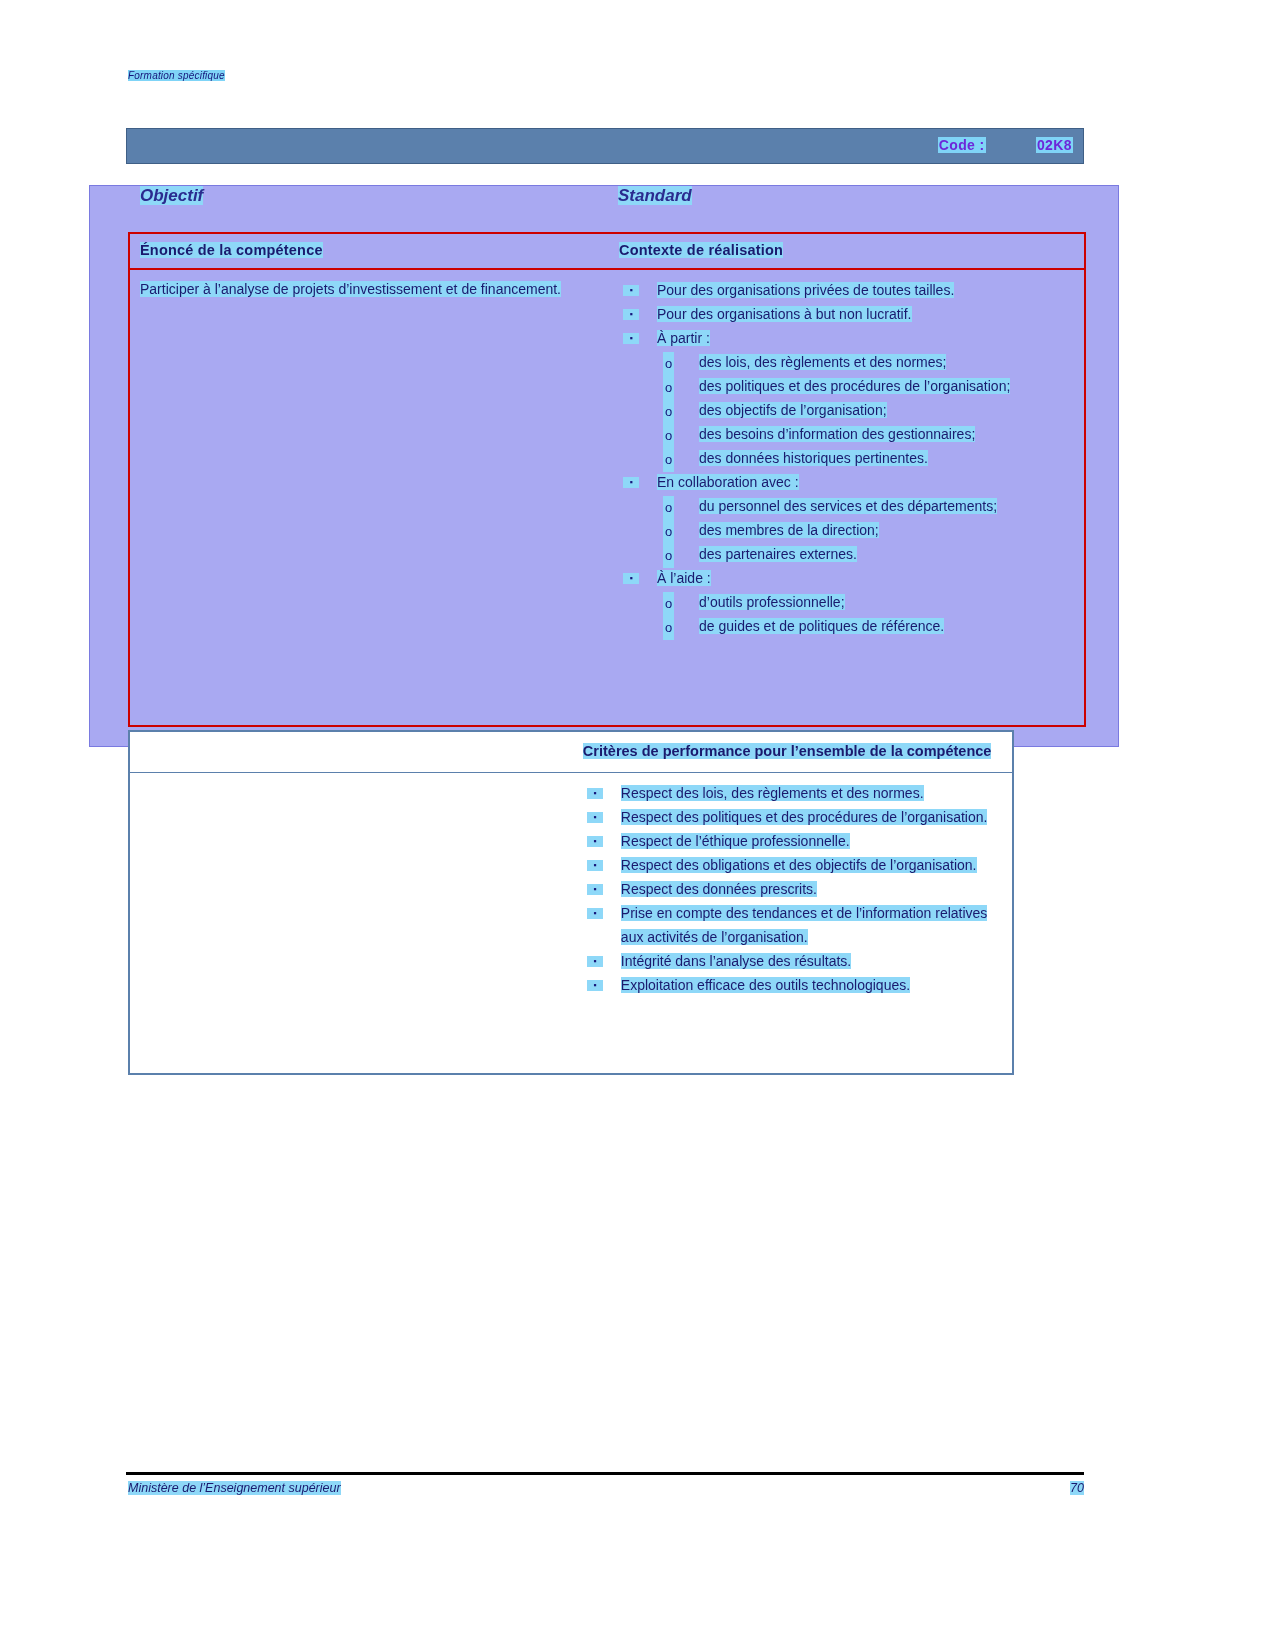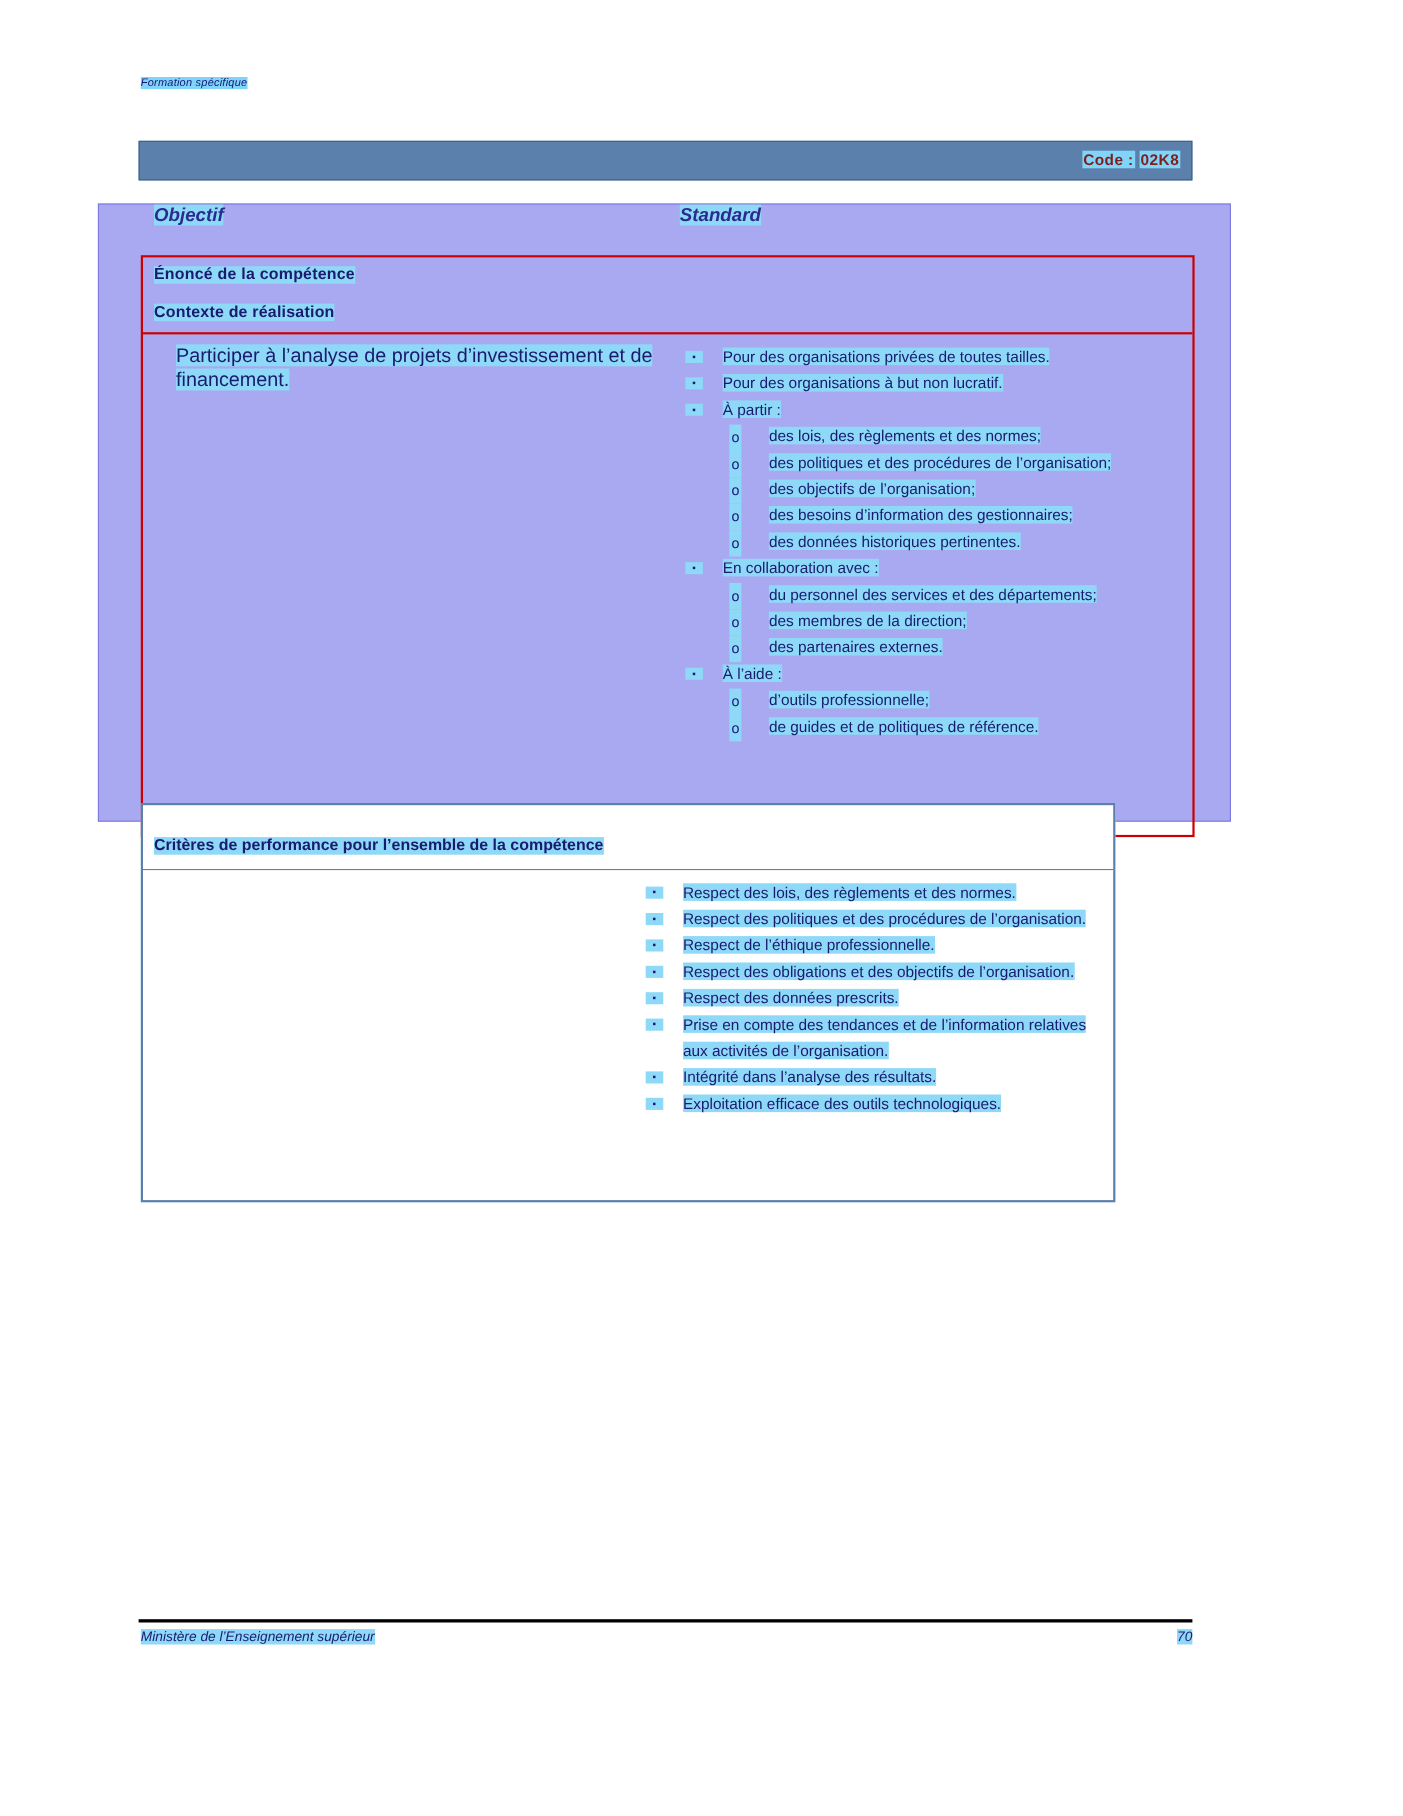--- a/index.html
+++ b/index.html
@@ -46,22 +46,23 @@
     position: absolute;
     right: 10px;
     top: 8px;
     font-size: 14px;
     font-weight: bold;
     color: #ffffff;
     letter-spacing: .4px;
   }
   .code-text .sel {
     background: #7fd4f7;
-    color: #7f1d1d;
+    color: #6d28d9;
     padding: 0 1px;
+    margin-left: 46px;
   }
 
   
   .sel-block {
     position: absolute;
     top: 185px;
     left: 89px;
     width: 1030px;
     height: 562px;
     background: #a9a9f2;
@@ -99,21 +100,20 @@
     box-sizing: border-box;
     background: transparent;
   }
   .row {
     display: flex;
     width: 100%;
     box-sizing: border-box;
   }
   .row.head {
     border-bottom: 2px solid #cc0000;
-    flex-direction: column;
   }
   .cell-left {
     width: 480px;
     box-sizing: border-box;
     padding: 8px 10px 10px 10px;
   }
   .cell-right {
     width: 476px;
     box-sizing: border-box;
     padding: 8px 10px 10px 10px;
@@ -121,23 +121,22 @@
   .hdr-text {
     font-size: 14.5px;
     font-weight: bold;
     letter-spacing: .2px;
   }
   .hdr-text span { background: #8ed8f8; }
 
   .body-row { min-height: 455px; }
 
   .stmt {
-    font-size: 18px;
+    font-size: 14px;
     line-height: 22px;
-    margin-left: 20px;
   }
   .stmt span { background: #8ed8f8; }
 
   
   ul.l1 {
     list-style: none;
     margin: 0;
     padding: 0;
   }
   ul.l1 > li {

